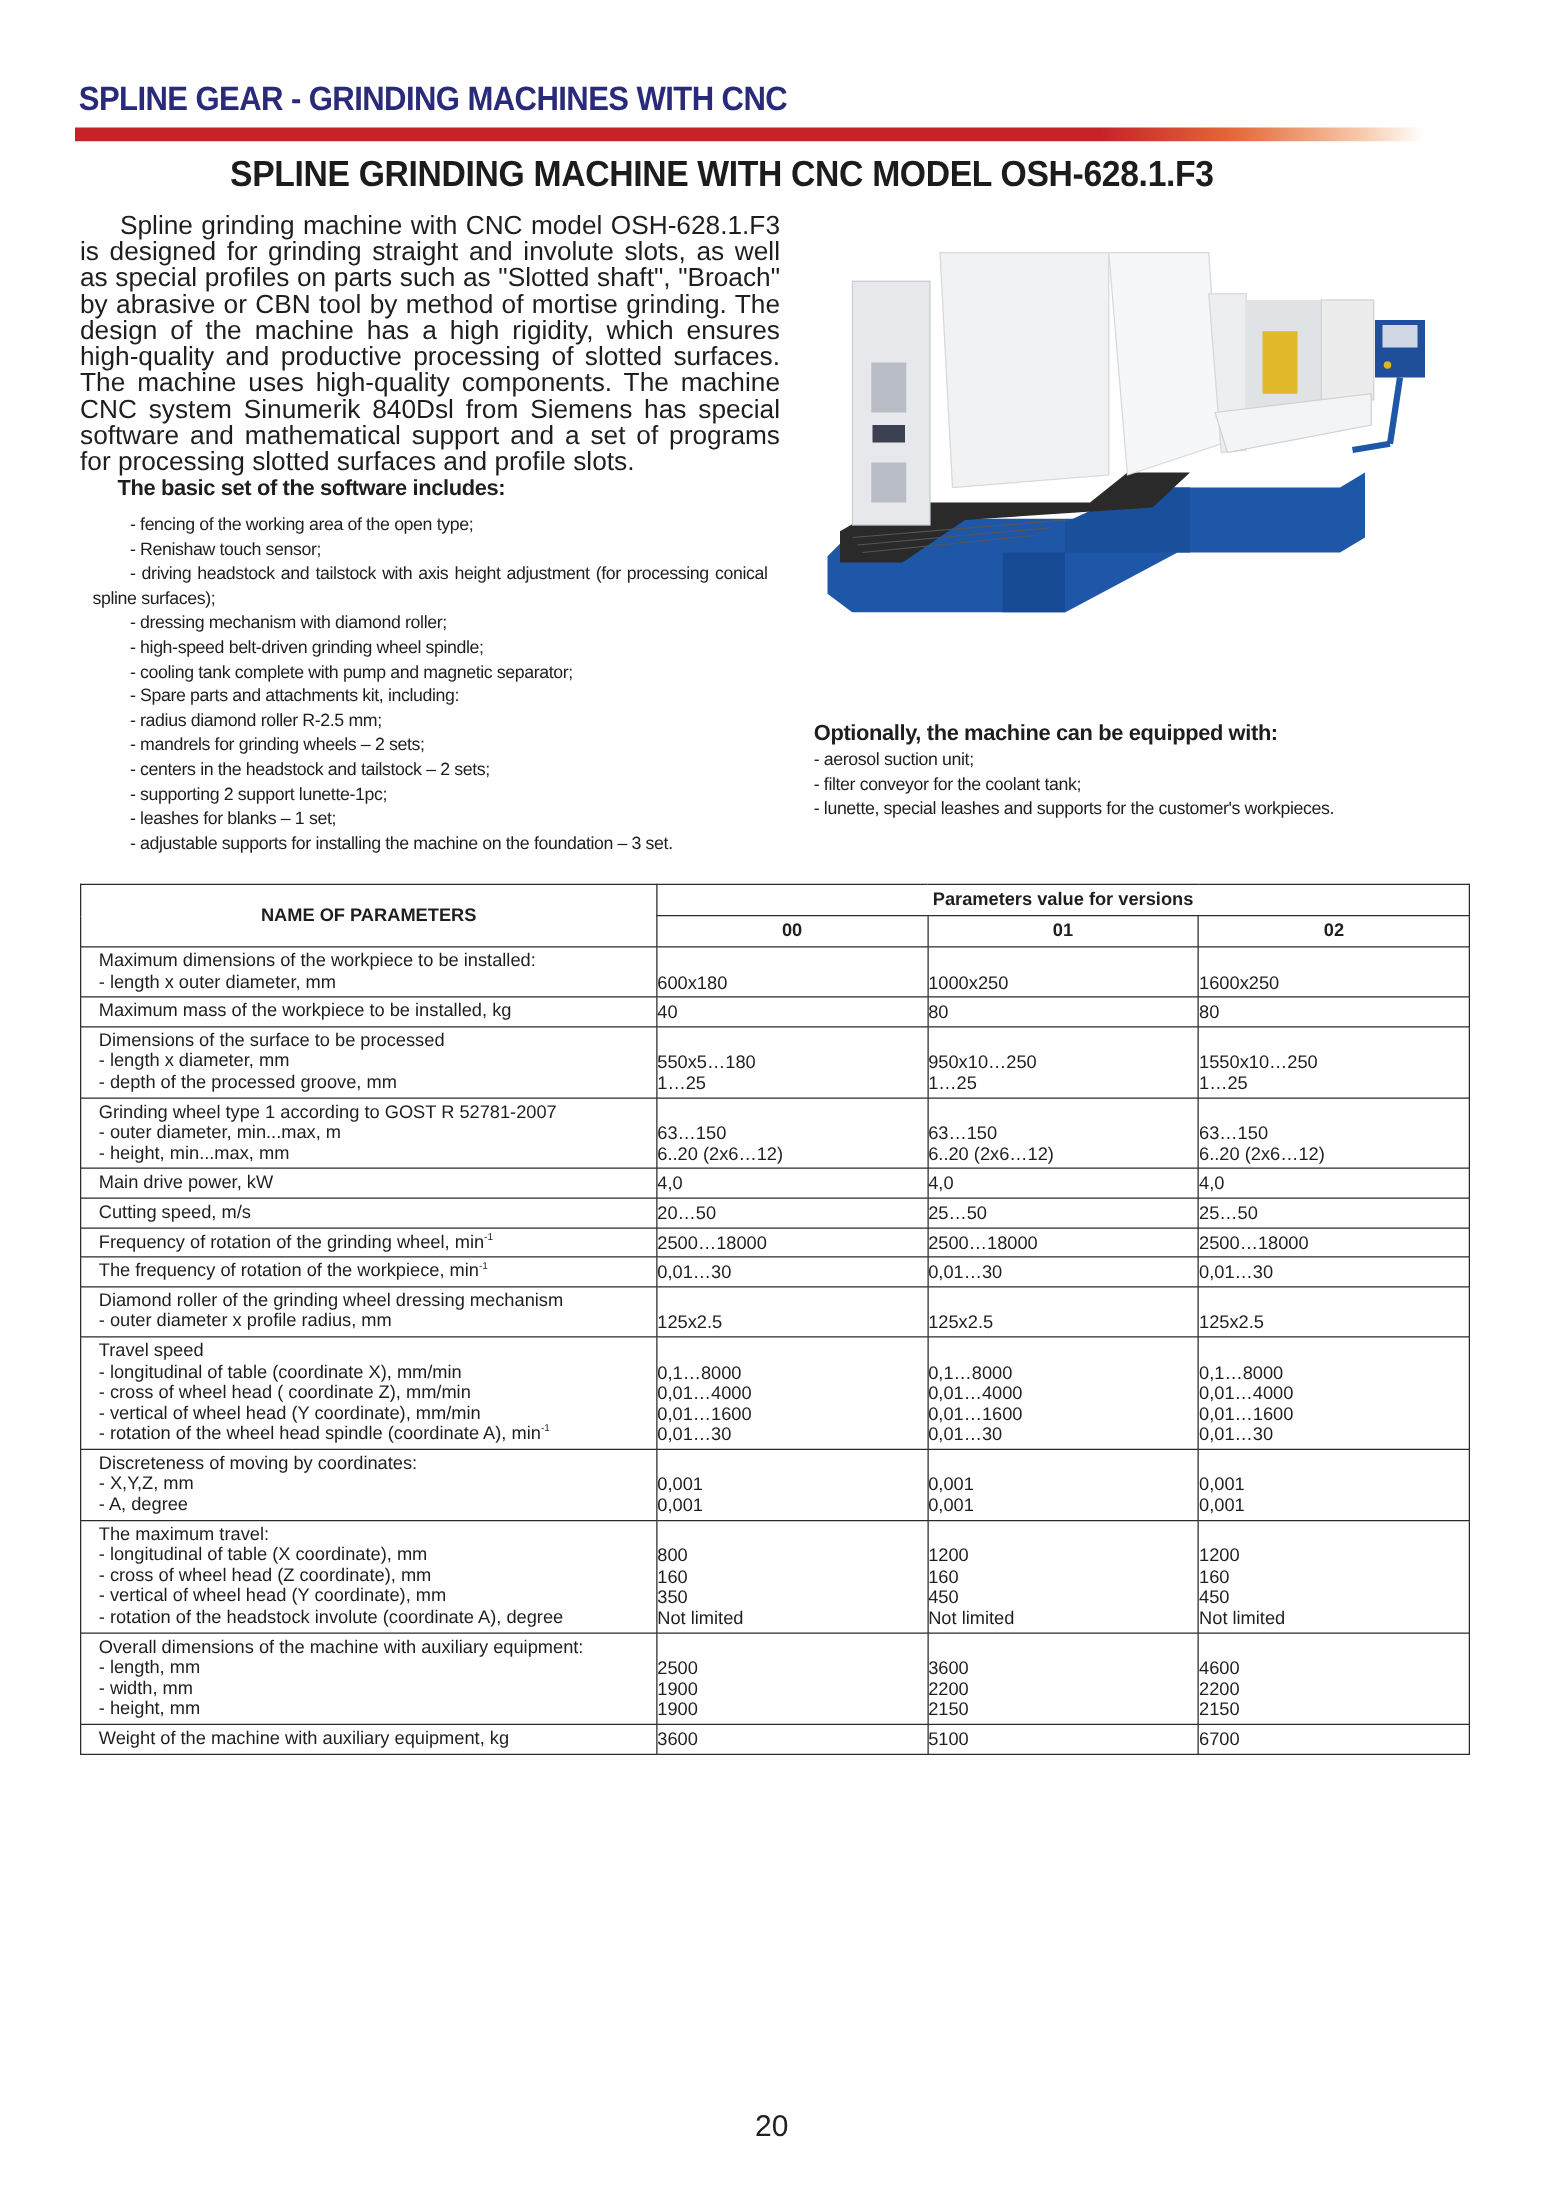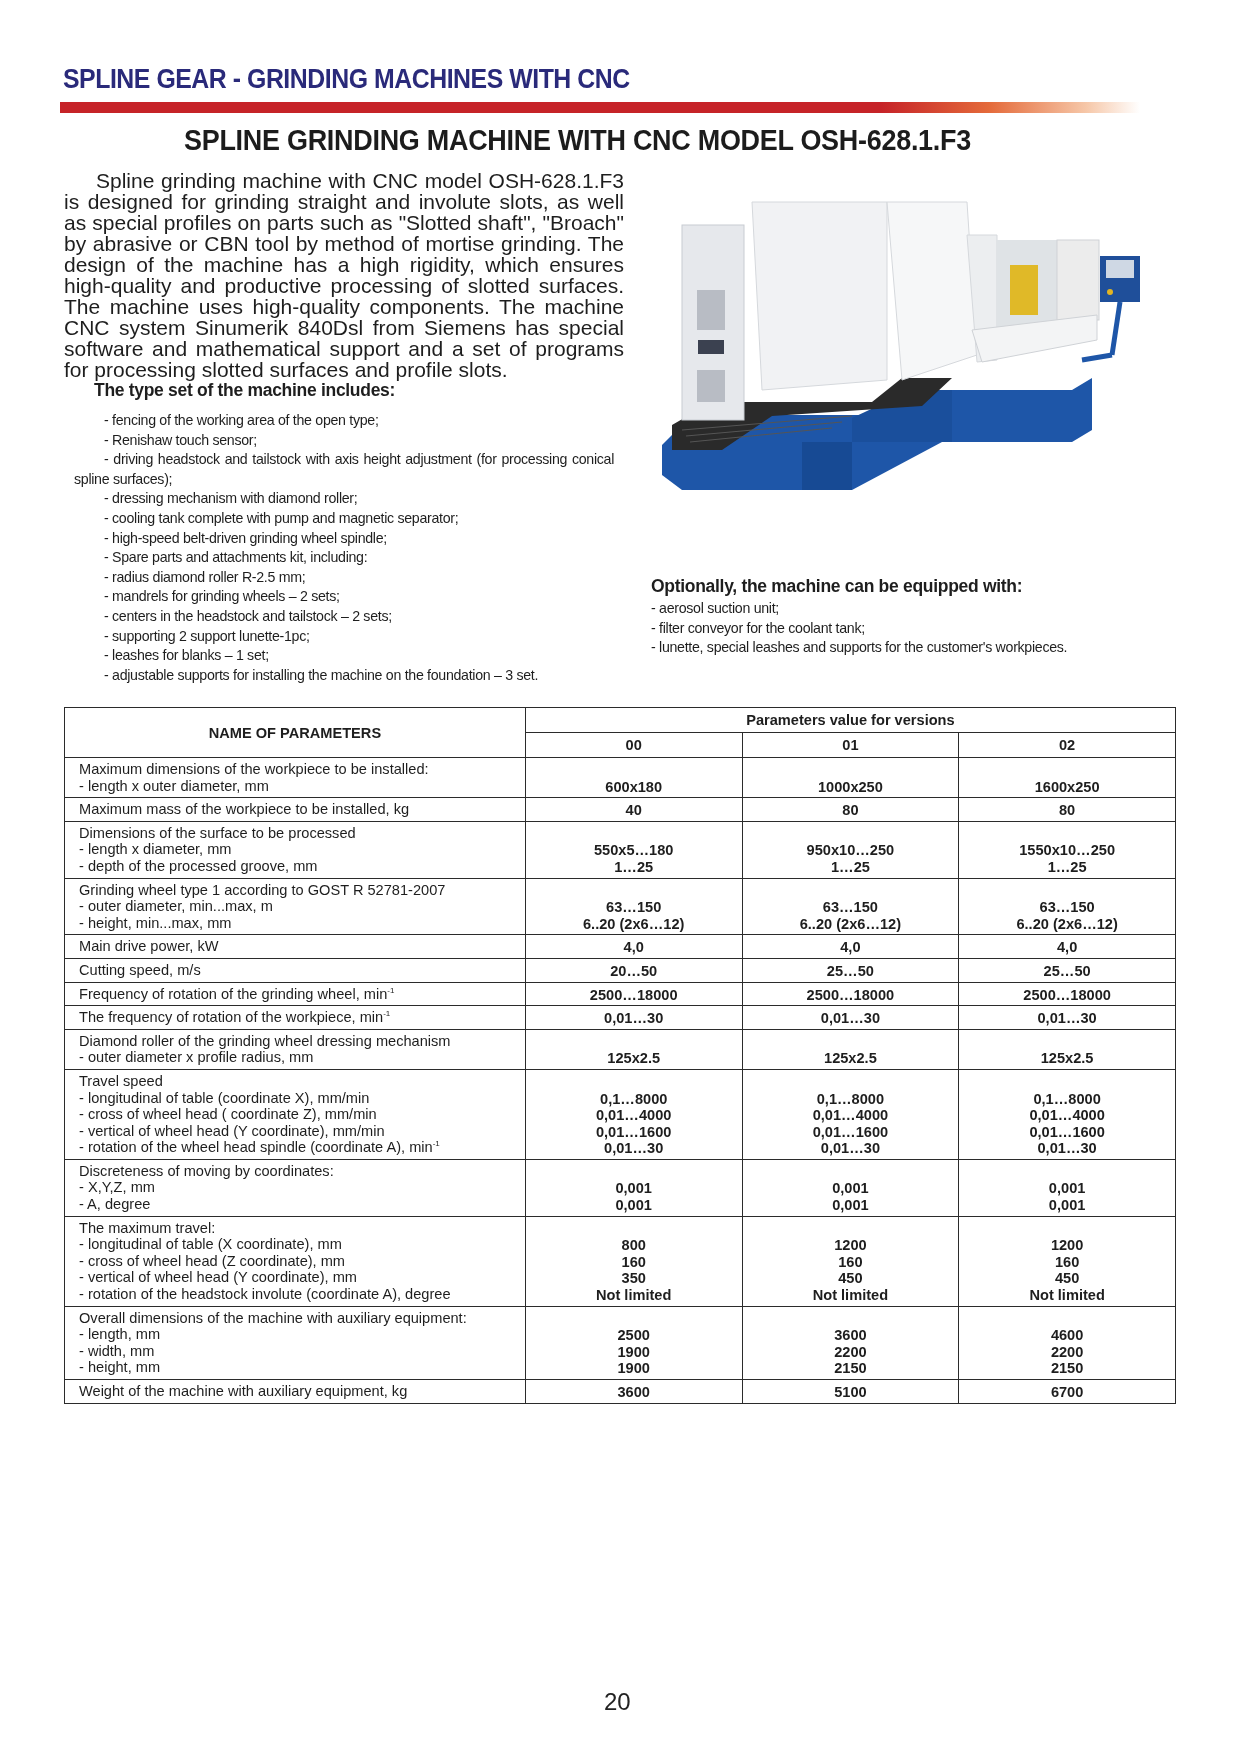--- a/index.html
+++ b/index.html
@@ -17,21 +17,21 @@
   .optional { position: absolute; left: 651px; top: 576px; width: 510px; }
   .optional h3 { margin: 0 0 2px 0; font-size: 17.5px; font-weight: bold; letter-spacing: -0.3px; }
   .optional ul { list-style: none; margin: 0; padding: 0; }
   .optional li { font-size: 14.2px; line-height: 19.6px; letter-spacing: -0.3px; }
   table.params { position: absolute; left: 64px; top: 707px; width: 1112px; border-collapse: collapse; font-size: 14.6px; }
   table.params td, table.params th { border: 1.6px solid #2b2b2b; padding: 0; vertical-align: bottom; }
   table.params th { font-weight: bold; font-size: 14.6px; vertical-align: middle; height: 24px; }
   th.name-col { width: 460px; }
   th.ver { width: 216px; }
   td.pname { text-align: left; padding: 3px 0 3px 14px !important; line-height: 16.6px; vertical-align: top !important; }
-  td.pval { text-align: center; line-height: 16.6px; padding-bottom: 2px !important; font-weight: bold; }
+  td.pval { text-align: left; line-height: 16.6px; padding-bottom: 2px !important; }
   .line { display: block; white-space: nowrap; }
   sup { font-size: 8px; line-height: 0; }
   .page-num { position: absolute; left: 604px; top: 1688px; font-size: 24px; color: #222; }
 </style>
 </head>
 <body>
 
 <div class="section-title">SPLINE GEAR - GRINDING MACHINES WITH CNC</div>
 <div class="red-bar"></div>
 <div class="model-title">SPLINE GRINDING MACHINE WITH CNC MODEL OSH-628.1.F3</div>
@@ -68,28 +68,28 @@
 
     <rect x="448" y="76" width="40" height="46" fill="#1f4f9a"></rect>
     <rect x="454" y="80" width="28" height="18" fill="#cfd8e4"></rect>
     <circle cx="458" cy="112" r="3" fill="#e2b422"></circle>
     <line x1="468" y1="122" x2="460" y2="175" stroke="#1e56a8" stroke-width="5"></line>
     <line x1="460" y1="175" x2="430" y2="180" stroke="#1e56a8" stroke-width="5"></line>
   </svg>
 </div>
 
 <div class="basic">
-  <h3>The type set of the machine includes:</h3>
+  <h3>The basic set of the software includes:</h3>
   <ul>
     <li>- fencing of the working area of the open type;</li>
     <li>- Renishaw touch sensor;</li>
     <li class="wrap">- driving headstock and tailstock with axis height adjustment (for processing conical spline surfaces);</li>
     <li>- dressing mechanism with diamond roller;</li>
+    <li>- high-speed belt-driven grinding wheel spindle;</li>
     <li>- cooling tank complete with pump and magnetic separator;</li>
-    <li>- high-speed belt-driven grinding wheel spindle;</li>
     <li>- Spare parts and attachments kit, including:</li>
     <li>- radius diamond roller R-2.5 mm;</li>
     <li>- mandrels for grinding wheels – 2 sets;</li>
     <li>- centers in the headstock and tailstock – 2 sets;</li>
     <li>- supporting 2 support lunette-1pc;</li>
     <li>- leashes for blanks – 1 set;</li>
     <li>- adjustable supports for installing the machine on the foundation – 3 set.</li>
   </ul>
 </div>
 

